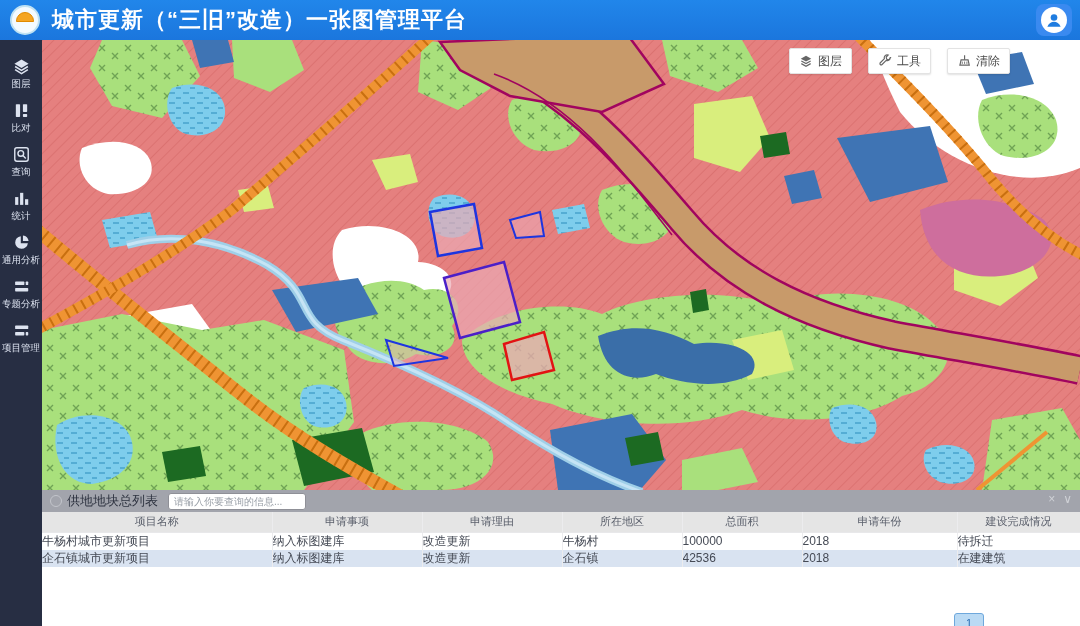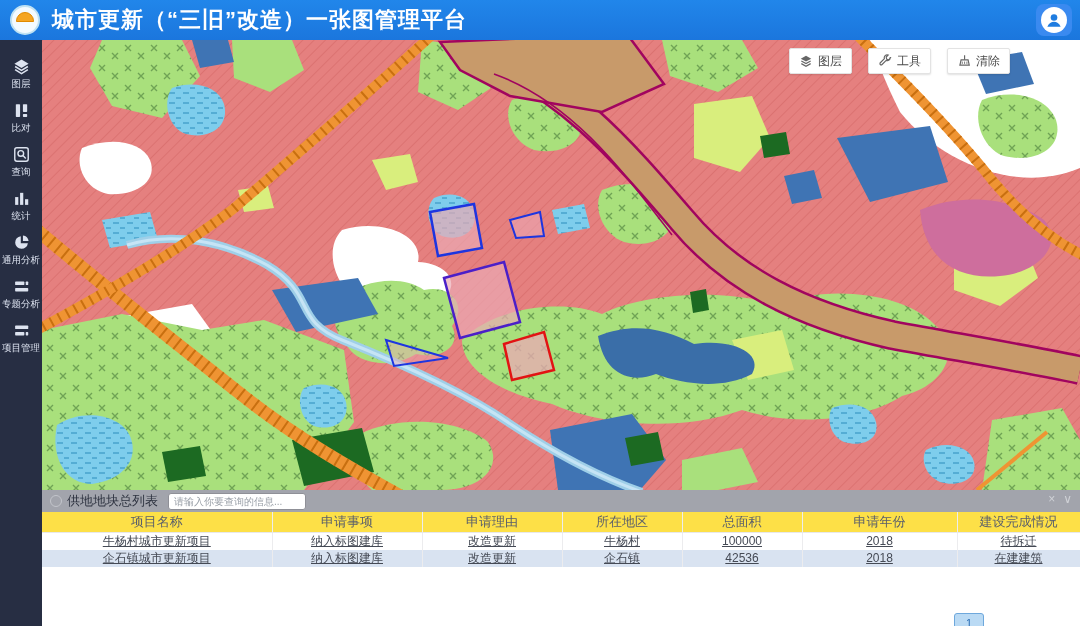--- a/index.html
+++ b/index.html
@@ -44,24 +44,24 @@
     margin:0 5px 0 8px; }
   .panel-bar .ptitle { font-size:13px; color:#2e3340; }
   .search-box { margin-left:10px; width:138px; height:17px; background:#ffffff;
     border:1px solid #8f9097; border-radius:3px; font-size:10px; color:#333; padding:0 5px; outline:none; }
   .search-box::placeholder { color:#9aa0a8; }
   .panel-bar .bar-icons { position:absolute; right:8px; top:2px; display:flex; gap:8px;
     color:#cfd1d6; font-size:12px; }
   .panel-bar .bar-icons span { cursor:pointer; }
 
   table.grid { width:100%; border-collapse:collapse; table-layout:fixed; }
-  table.grid th { height:20px; font-size:13px; font-weight:normal; color:#5a5f6b;
-    background:#fde047; border-bottom:1px solid #e8e8ea; border-right:1px solid #ececee; }
-  table.grid td { height:17px; font-size:12px; color:#454a55; text-align:center;
-    border-right:1px solid #ececee; overflow:hidden; white-space:nowrap;text-decoration:underline; }
+  table.grid th { height:20px; font-size:11px; font-weight:normal; color:#5a5f6b;
+    background:#e5e5e5; border-bottom:1px solid #e8e8ea; border-right:1px solid #ececee; }
+  table.grid td { height:17px; font-size:12px; color:#454a55; 
+    border-right:1px solid #ececee; overflow:hidden; white-space:nowrap; }
   table.grid tr.alt td { background:#d9e3f1; }
   col.c0{width:230px} col.c1{width:150px} col.c2{width:140px} col.c3{width:120px}
   col.c4{width:120px} col.c5{width:155px} col.c6{width:123px}
 
   .pager { position:absolute; left:912px; top:123px; width:30px; height:20px;
     background:#badaf4; border:1px solid #6ea8dc; border-radius:3px; font-size:11px;
     color:#2a6db5; text-align:center; line-height:18px; cursor:pointer; }
 </style>
 </head>
 <body>

